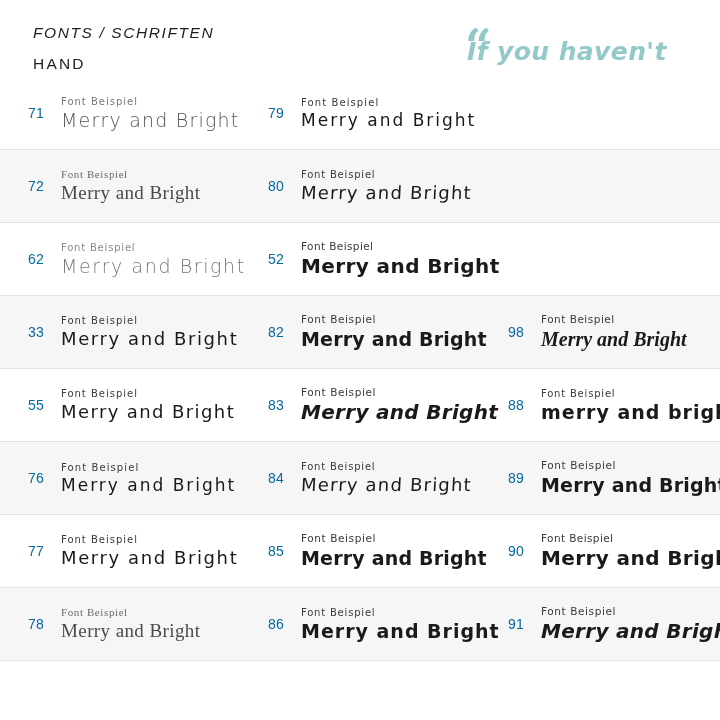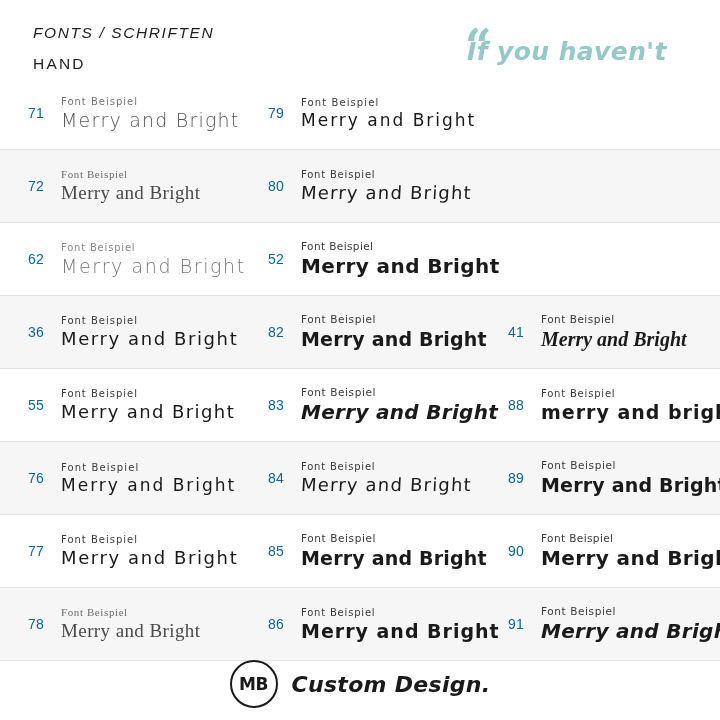--- a/index.html
+++ b/index.html
@@ -320,35 +320,35 @@
         <div class="sample">
           <div class="sample-label">Font Beispiel</div>
           <div class="sample-text">Merry and Bright</div>
         </div>
       </div>
       <div class="cell empty"></div>
     </div>
 
     <div class="row alt">
       <div class="cell f-d">
-        <div class="num">36</div>
+        <div class="num">33</div>
         <div class="sample">
           <div class="sample-label">Font Beispiel</div>
           <div class="sample-text">Merry and Bright</div>
         </div>
       </div>
       <div class="cell f-h">
         <div class="num">82</div>
         <div class="sample">
           <div class="sample-label">Font Beispiel</div>
           <div class="sample-text">Merry and Bright</div>
         </div>
       </div>
       <div class="cell f-l">
-        <div class="num">41</div>
+        <div class="num">98</div>
         <div class="sample">
           <div class="sample-label">Font Beispiel</div>
           <div class="sample-text">Merry and Bright</div>
         </div>
       </div>
     </div>
 
     <div class="row plain">
       <div class="cell f-g">
         <div class="num">55</div>
@@ -440,20 +440,14 @@
         <div class="num">91</div>
         <div class="sample">
           <div class="sample-label">Font Beispiel</div>
           <div class="sample-text">Merry and Bright</div>
         </div>
       </div>
     </div>
 
   </div>
 
-  <div class="footer">
-    <div class="logo-circle">
-      <span>MB</span>
-    </div>
-    <div class="logo-text">Custom Design.</div>
-  </div>
 
 </div>
 
 </body></html>

